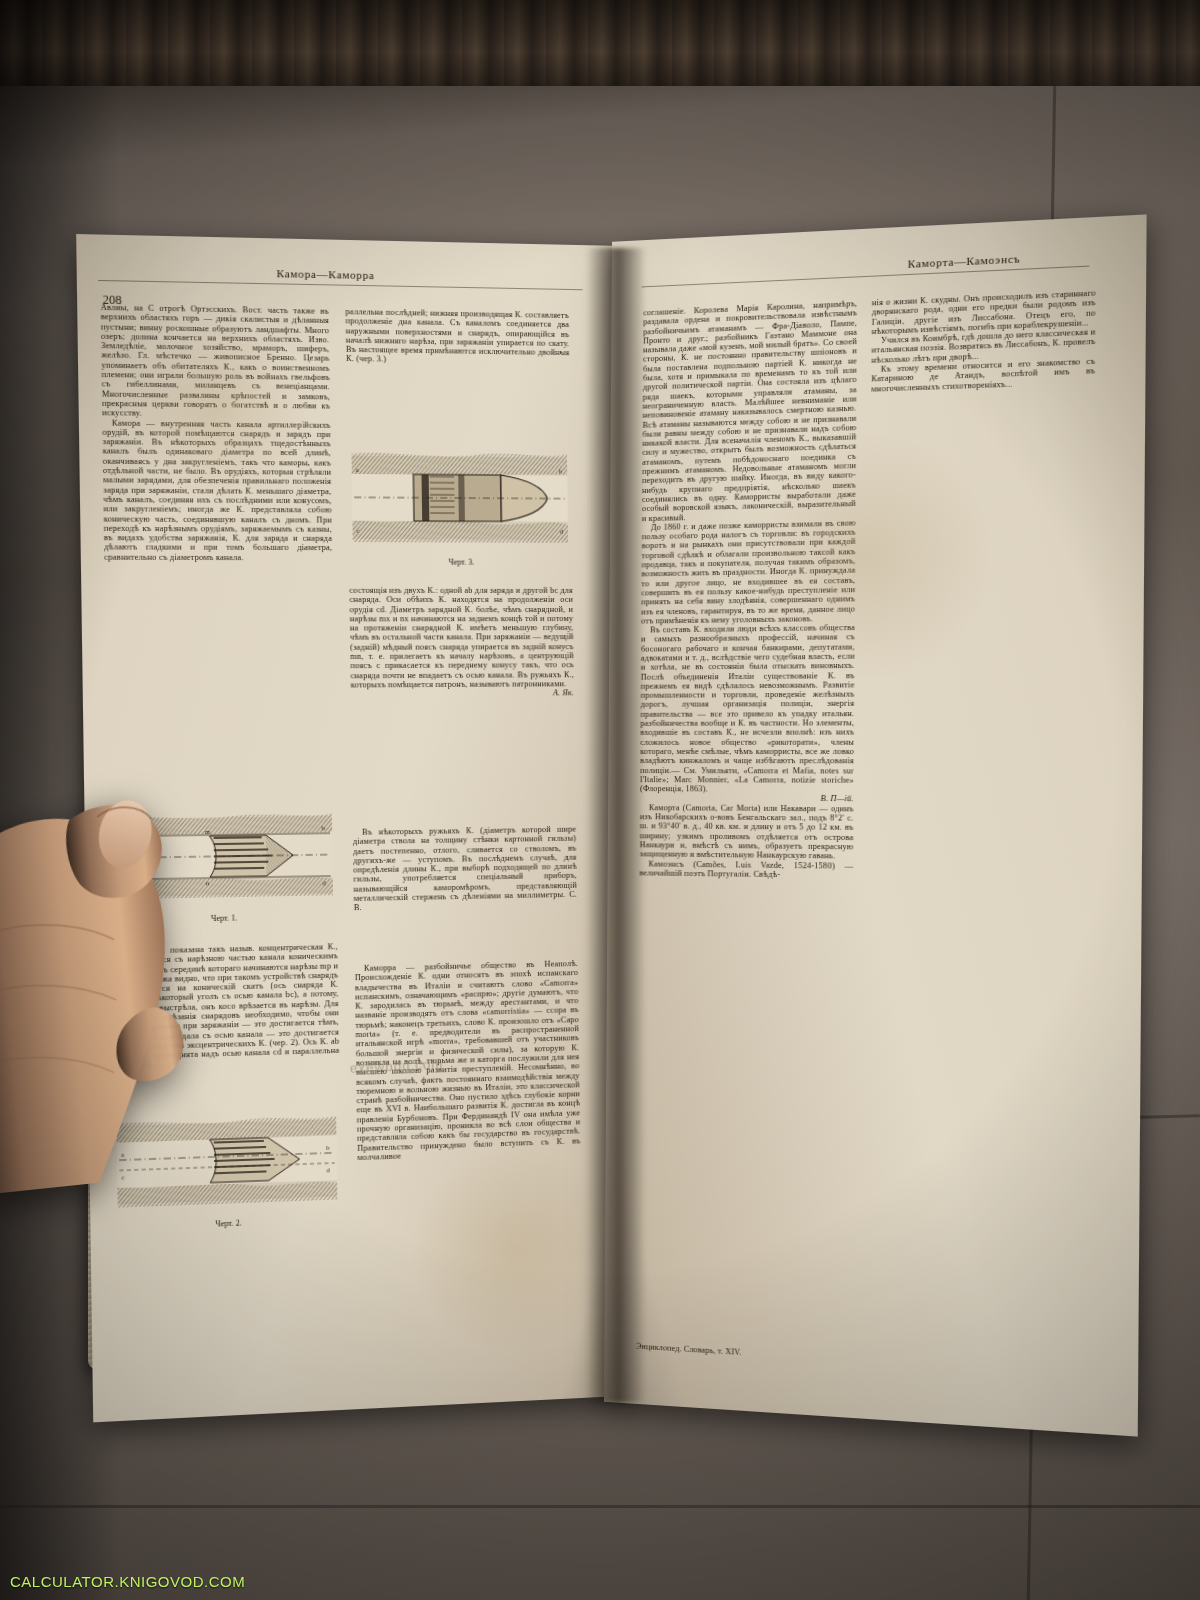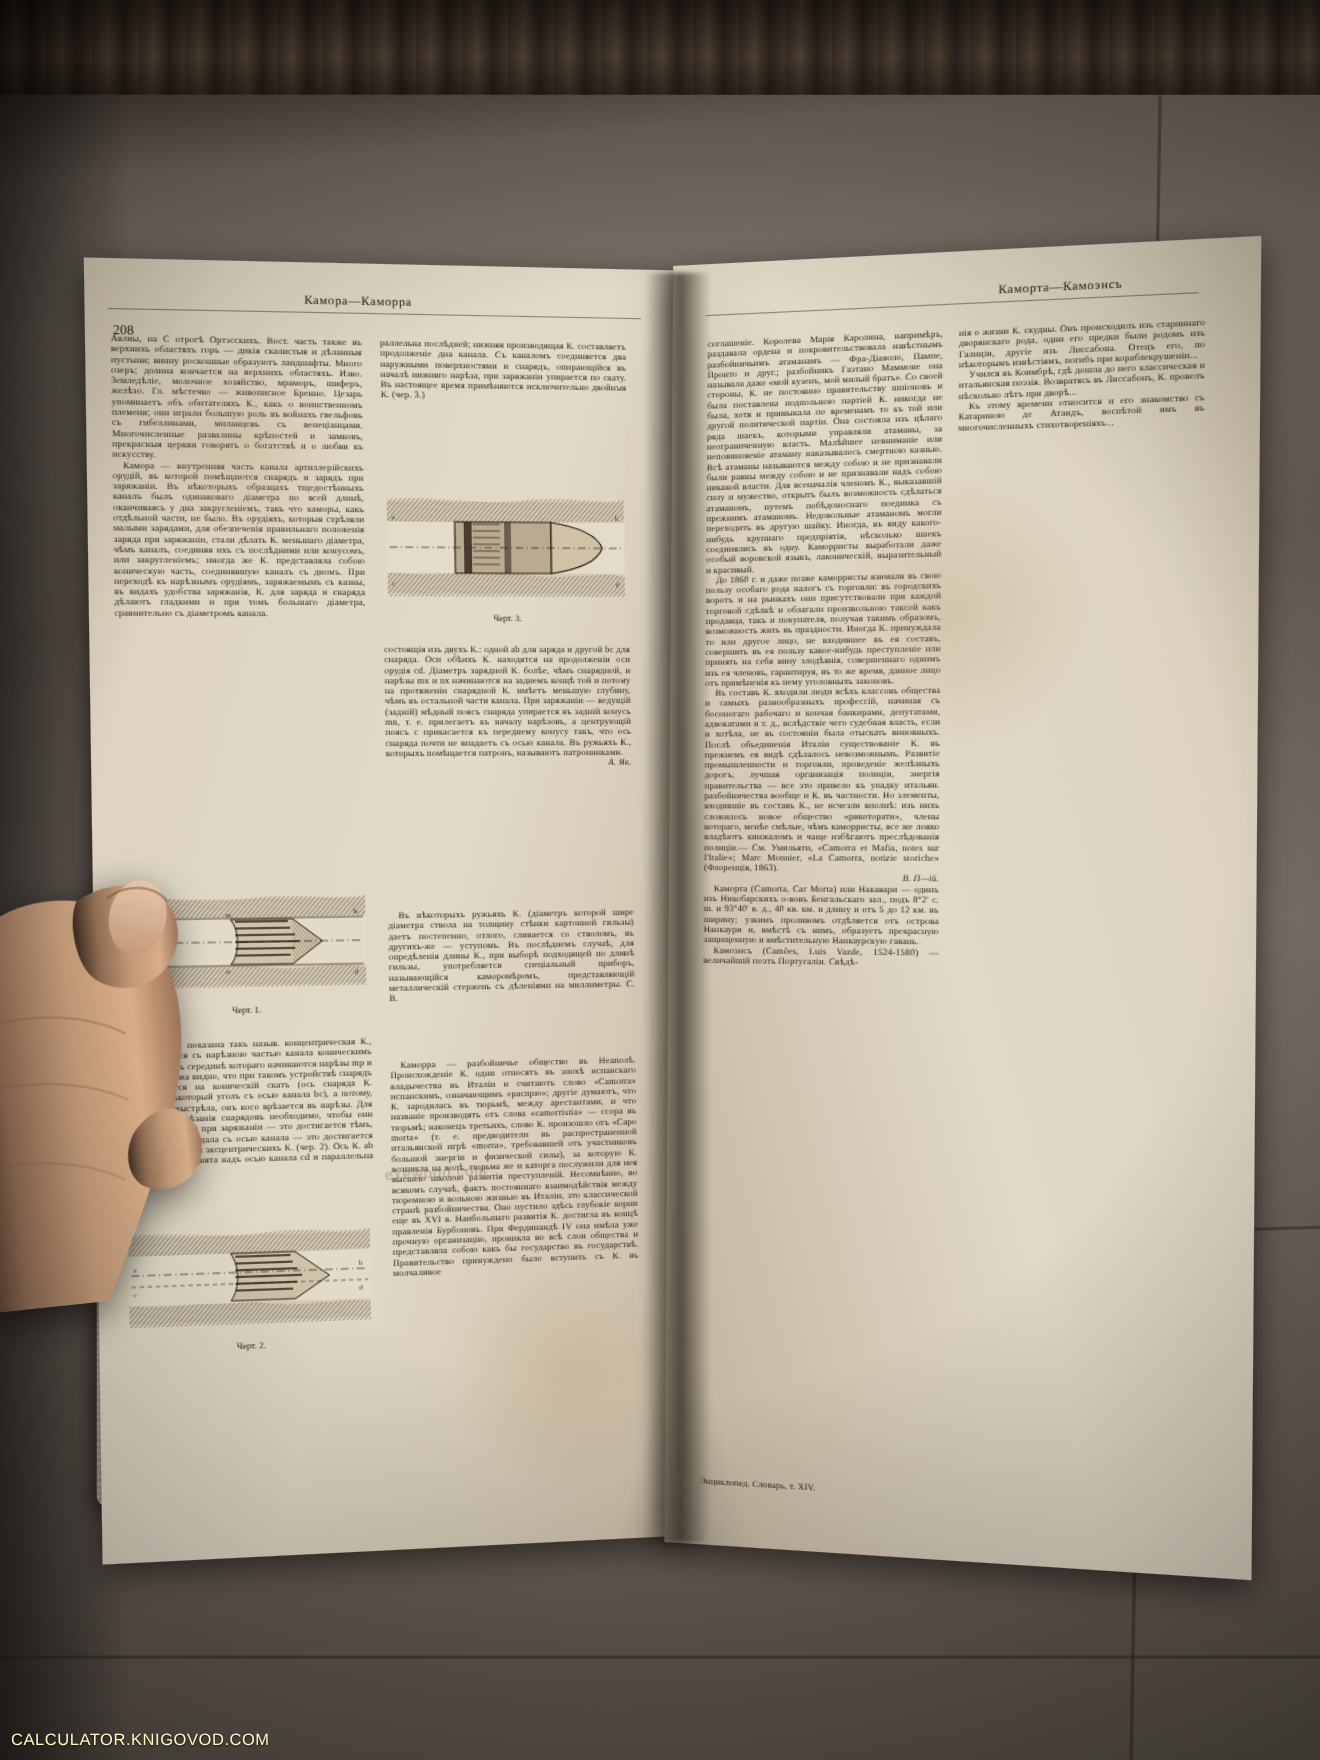--- a/index.html
+++ b/index.html
@@ -164,21 +164,21 @@
     left: -40px; top: 620px;
     width: 300px; height: 560px;
     transform: rotate(-6deg);
     filter: drop-shadow(-6px 10px 18px rgba(0,0,0,0.6));
   }
 
   
   .watermark {
     position: absolute;
     left: 10px; bottom: 10px;
-    color: #fef9c3;
+    color: #bef264;
     font-family: "Liberation Sans", sans-serif;
     font-size: 15px;
     letter-spacing: 0.5px;
     text-shadow: 0 1px 2px rgba(0,0,0,0.8);
   }
   .page-watermark {
     position: absolute;
     left: 250px; top: 806px;
     font-family: "Liberation Sans", sans-serif;
     font-size: 13px;

